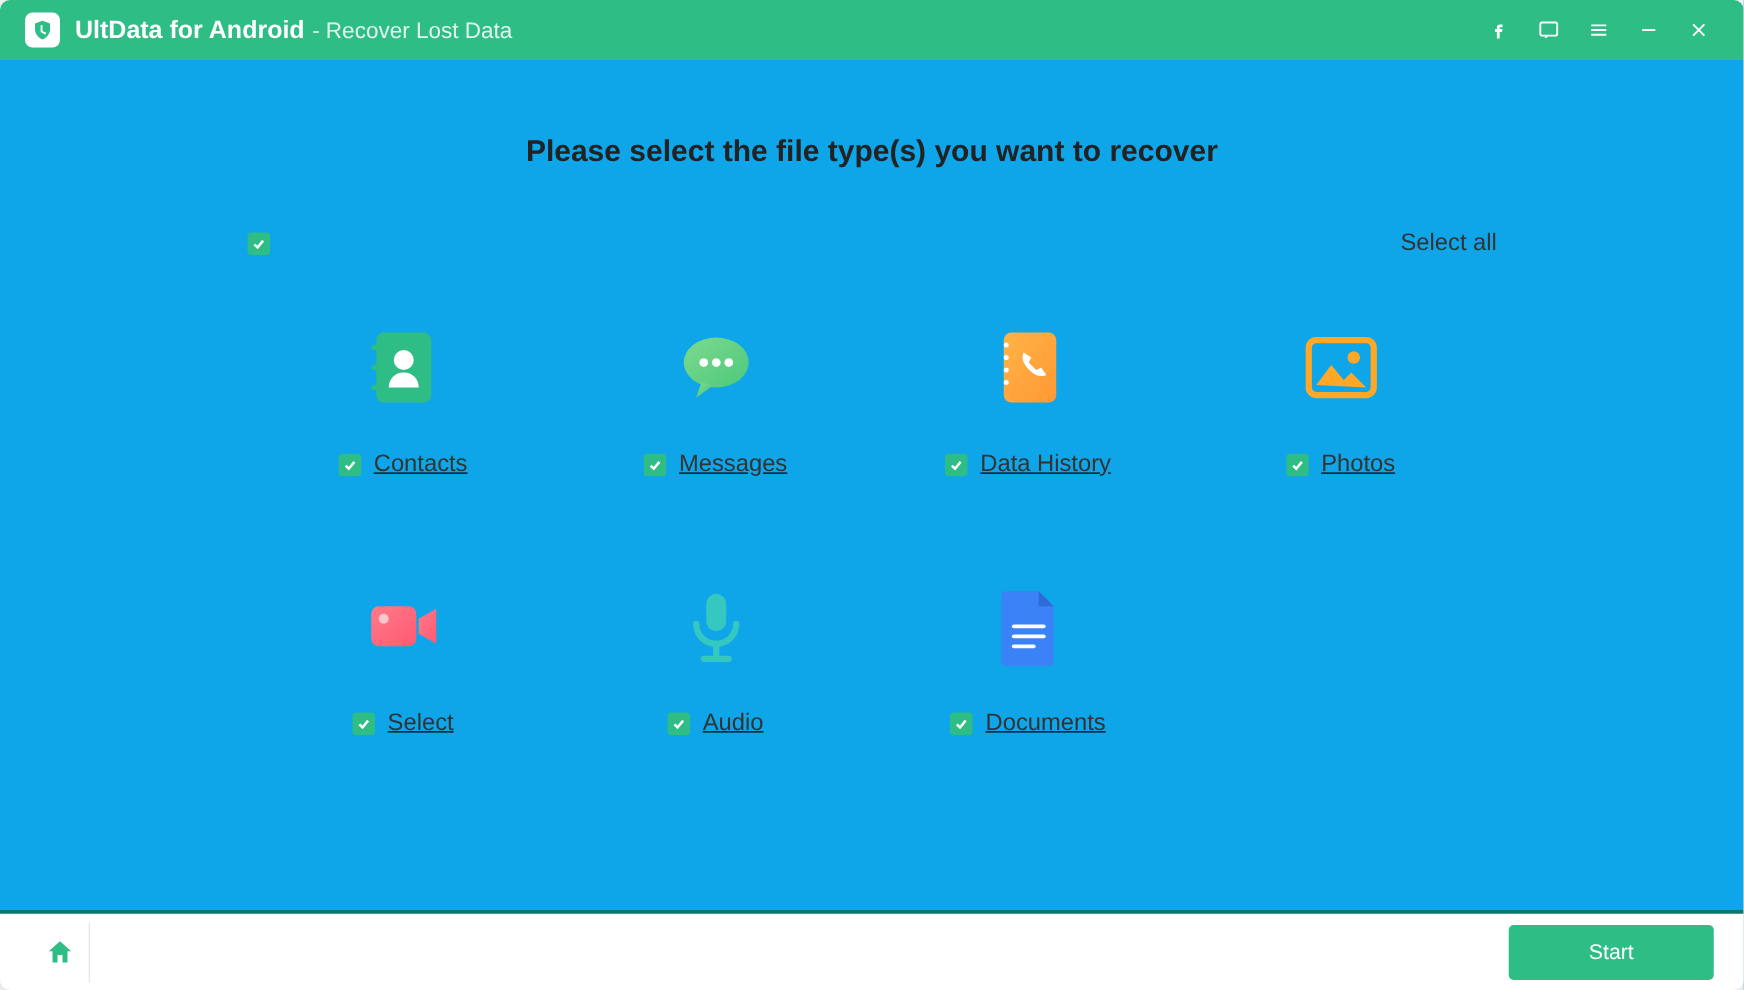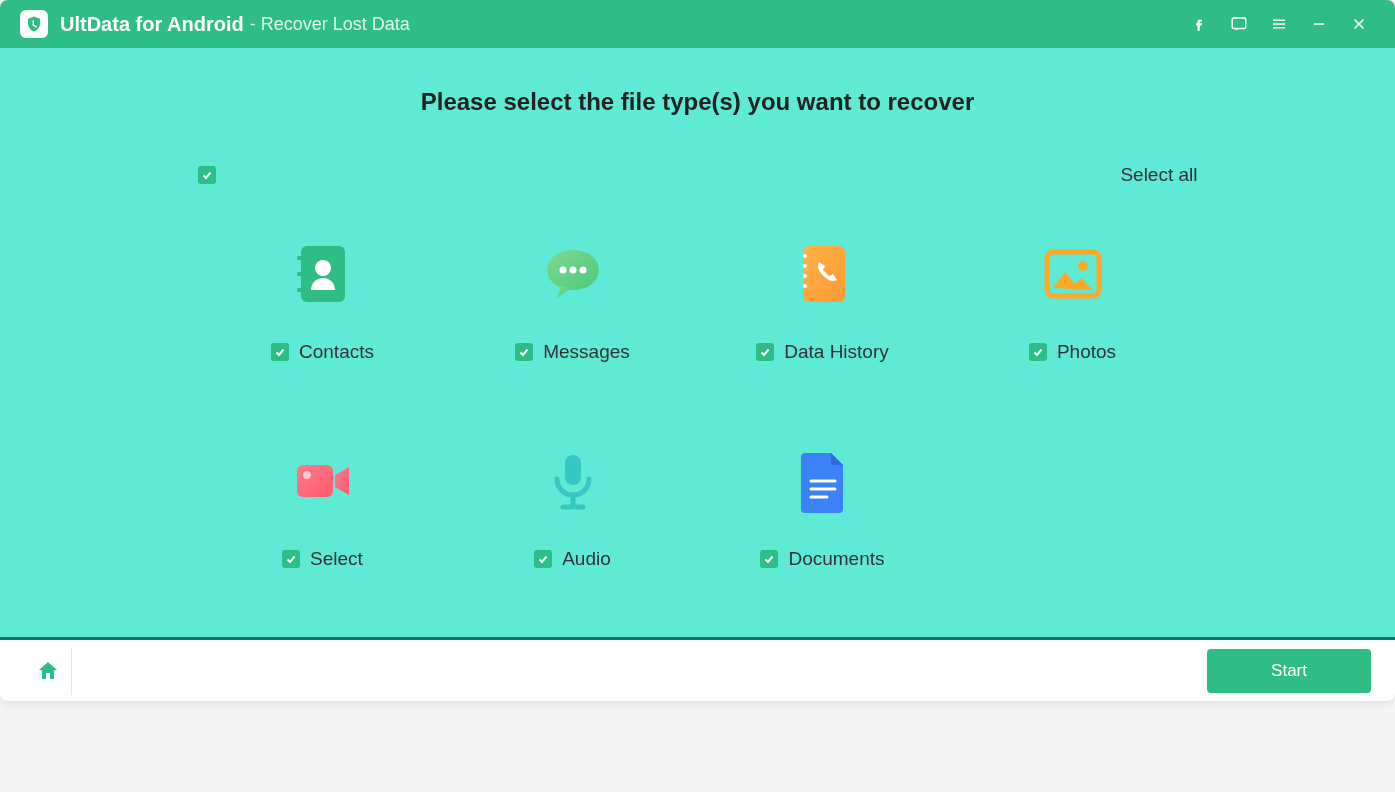--- a/index.html
+++ b/index.html
@@ -1,32 +1,32 @@
 <!DOCTYPE html>
 <html><head>
 <meta charset="utf-8">
 <style>
 * { margin: 0; padding: 0; box-sizing: border-box; }
 body { font-family: -apple-system, "Segoe UI", Arial, sans-serif; background: #f5f5f5; width: 1395px; height: 792px; overflow: hidden; }
-.window { width: 1395px; height: 701px; background: #fff; border-radius: 8px; overflow: hidden; display: flex; flex-direction: column; box-shadow: 0 2px 10px rgba(0,0,0,0.1); }
+.window { width: 1395px; height: 792px; background: #fff; border-radius: 8px; overflow: hidden; display: flex; flex-direction: column; box-shadow: 0 2px 10px rgba(0,0,0,0.1); }
 .titlebar { height: 48px; background: #2ebd85; display: flex; align-items: center; padding: 0 16px 0 20px; color: #fff; }
 .logo { width: 28px; height: 28px; background: #fff; border-radius: 6px; display: flex; align-items: center; justify-content: center; margin-right: 12px; }
 .logo svg { width: 18px; height: 18px; }
 .title-main { font-size: 20px; font-weight: 600; color: #fff; }
 .title-sub { font-size: 18px; font-weight: 400; color: rgba(255,255,255,0.85); margin-left: 6px; }
 .title-spacer { flex: 1; }
 .titlebar-btn { width: 40px; height: 40px; display: flex; align-items: center; justify-content: center; cursor: pointer; color: #fff; }
 .titlebar-btn svg { width: 18px; height: 18px; }
-.content { flex: 1; background: #5eead4; padding: 40px 0 0 0; display: flex; flex-direction: column; align-items: center; }
+.content { flex: 1; background: #0ea5e9; padding: 60px 0 0 0; display: flex; flex-direction: column; align-items: center; }
 .heading { font-size: 24px; font-weight: 600; color: #222; margin-bottom: 48px; }
 .select-all-row { width: 1000px; display: flex; align-items: center; margin-bottom: 50px; padding-left: 0; justify-content: space-between; }
 .checkbox { width: 18px; height: 18px; background: #2ebd85; border-radius: 3px; display: inline-flex; align-items: center; justify-content: center; margin-right: 10px; cursor: pointer; }
 .checkbox svg { width: 12px; height: 12px; }
 .select-all-label { font-size: 19px; color: #333; }
-.grid { width: 1000px; display: grid; grid-template-columns: repeat(4, 1fr); row-gap: 80px; }
+.grid { width: 1000px; display: grid; grid-template-columns: repeat(4, 1fr); row-gap: 80px; text-decoration: underline; }
 .filetype-item { display: flex; flex-direction: column; align-items: center; cursor: pointer; }
 .icon-wrap { height: 75px; display: flex; align-items: center; justify-content: center; margin-bottom: 30px; }
 .icon-wrap svg { width: 64px; height: 64px; }
 .filetype-label-row { display: flex; align-items: center; }
 .filetype-label { font-size: 19px; color: #333; }
 .footer { height: 64px; border-top: 3px solid #0f766e; display: flex; align-items: center; padding: 0 24px; }
 .home-btn { width: 48px; height: 48px; display: flex; align-items: center; justify-content: center; cursor: pointer; border-right: 1px solid #e5e5e5; }
 .home-btn svg { width: 24px; height: 24px; fill: #2ebd85; }
 .footer-spacer { flex: 1; }
 .start-btn { background: #2ebd85; color: #fff; padding: 12px 64px; border-radius: 4px; font-size: 17px; cursor: pointer; border: none; }

